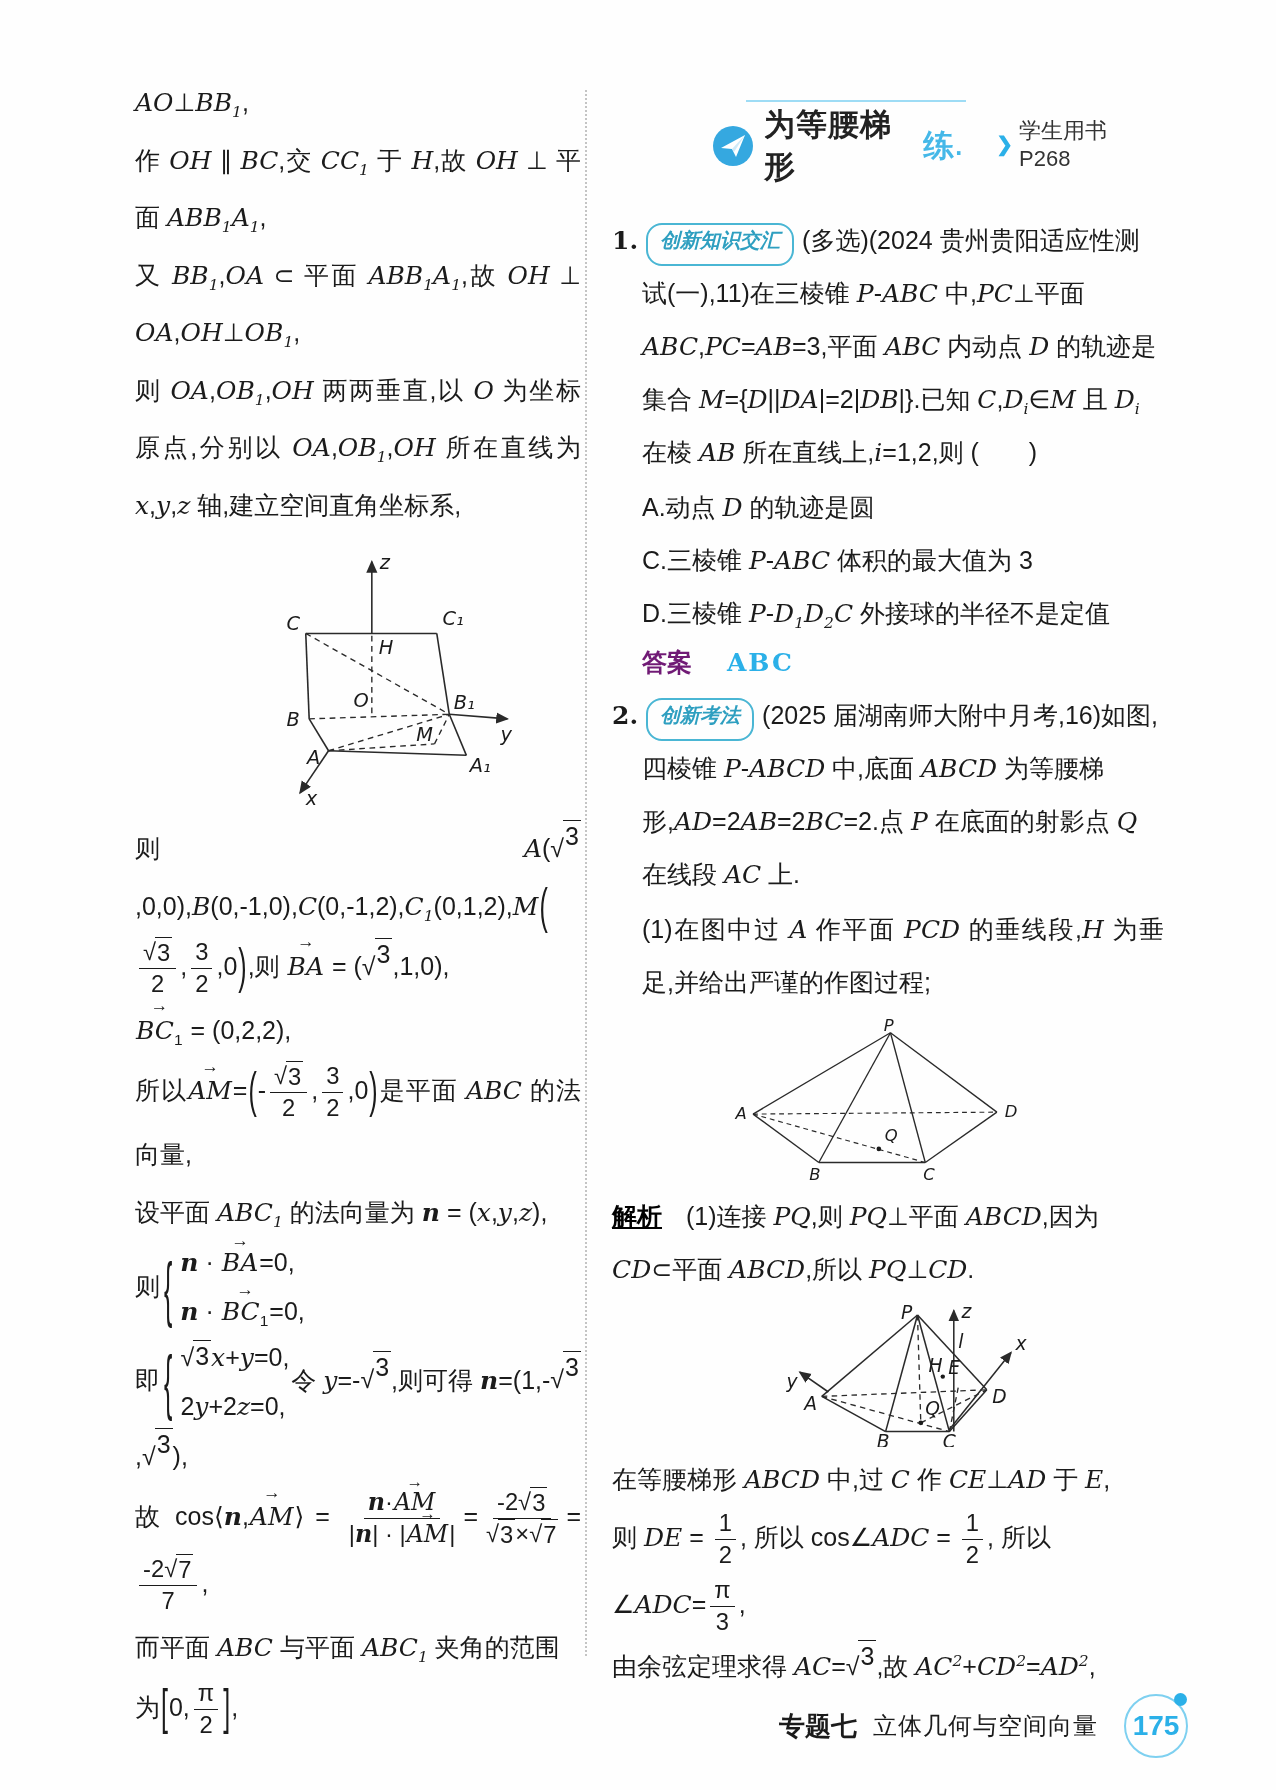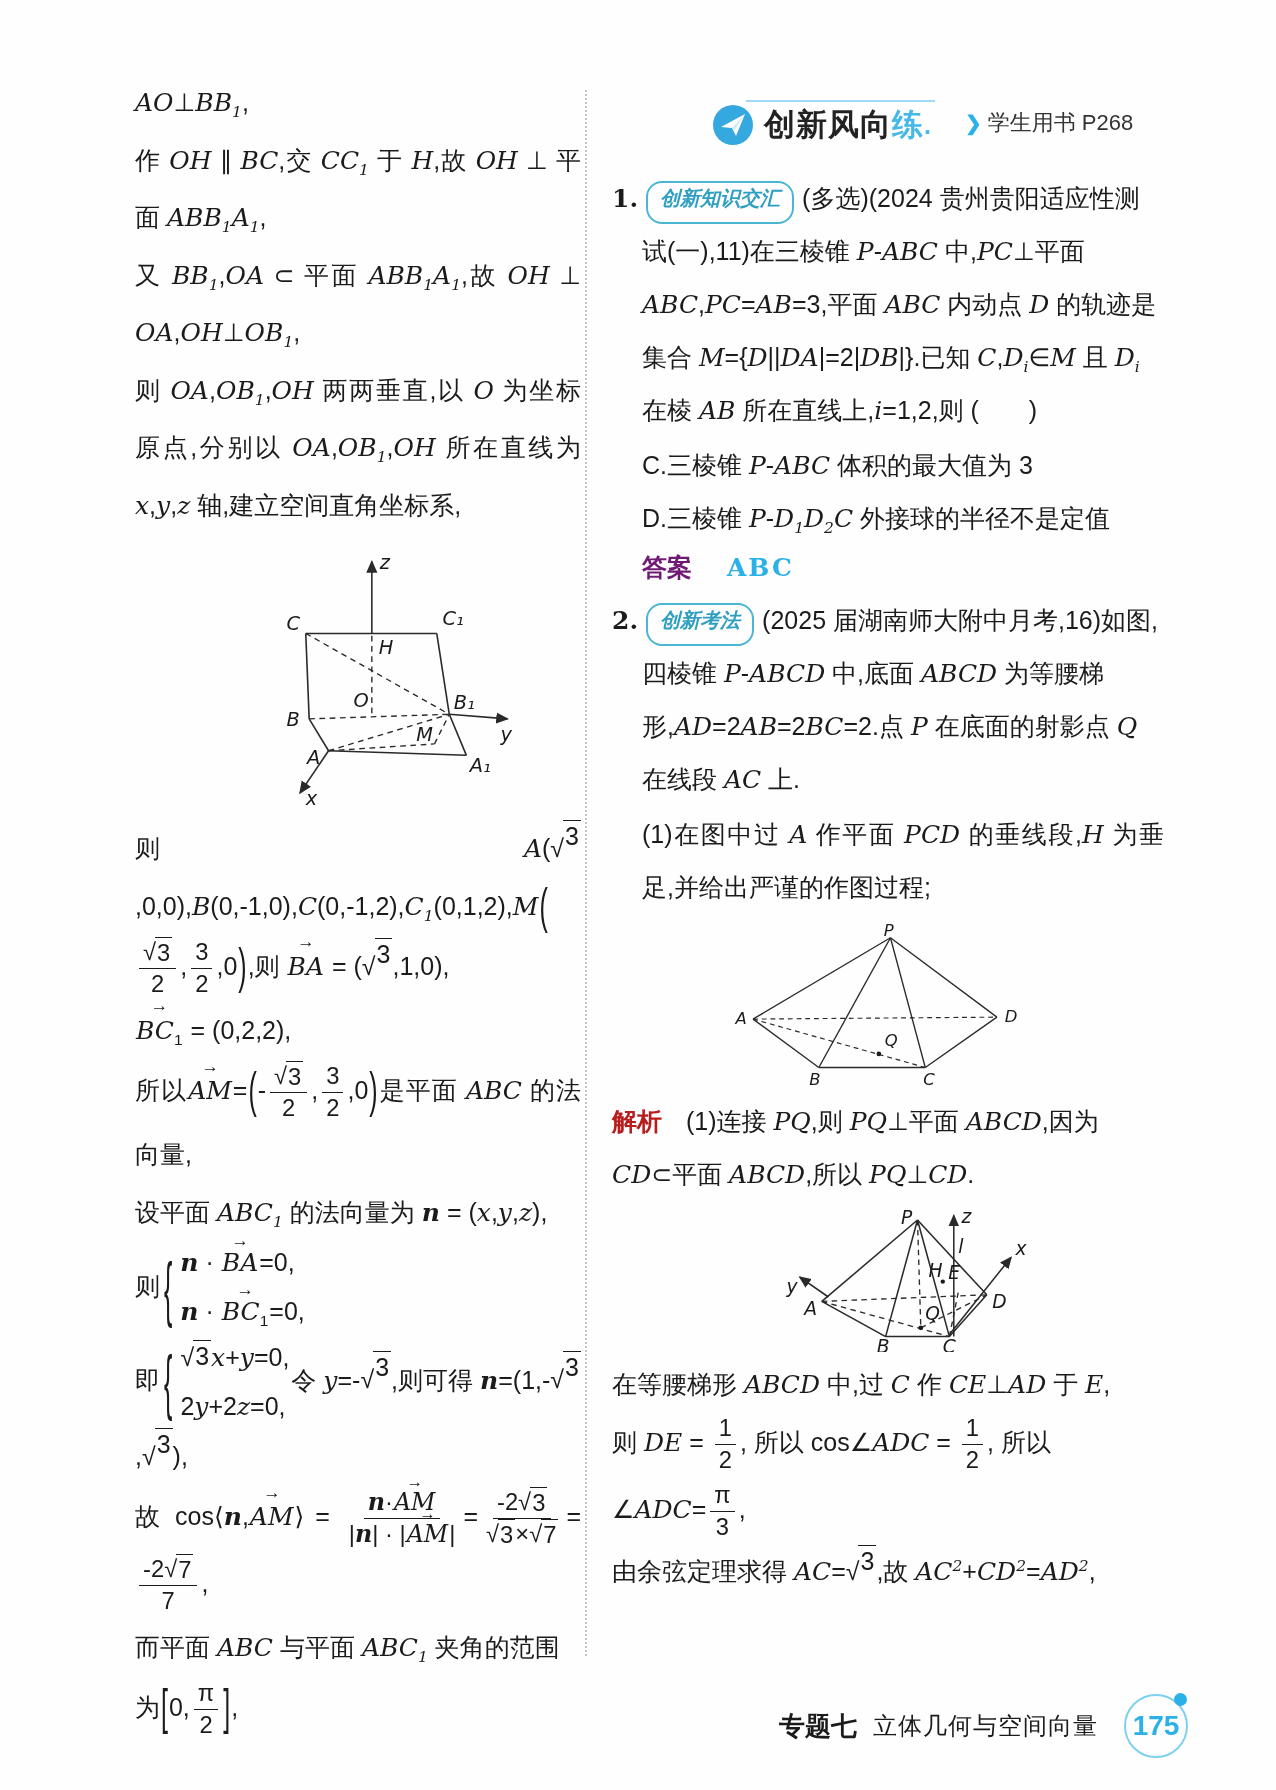--- a/index.html
+++ b/index.html
@@ -57,21 +57,21 @@
   .qblock{padding-left:30px;text-indent:-30px;margin-bottom:2px;}
   .qnum{font-family:"DejaVu Serif",serif;font-weight:bold;margin-right:6px;}
   .tag{display:inline-block;text-indent:0;border:2px solid #4ab6d4;border-radius:16px;
        color:#2e9fc0;font-size:20px;font-style:italic;font-weight:bold;
        padding:1px 12px 10px;margin:0 8px 0 2px;vertical-align:2px;line-height:1.4;}
   .opts{padding-left:30px;}
   .answer-row{padding-left:30px;margin:6px 0 10px;}
   .answer-label{color:#701a75;font-weight:bold;margin-right:28px;}
   .answer-value{color:#2bb0e8;font-weight:bold;letter-spacing:2px;font-family:"DejaVu Serif",serif;}
   .analysis{margin-top:6px;}
-  .analysis-label{color:#b91c1c;font-weight:bold;margin-right:24px;}
+  .analysis-label{color:#000000;font-weight:bold;margin-right:24px;text-decoration:underline;}
   
   .footer{position:absolute;right:88px;bottom:32px;display:flex;align-items:center;gap:16px;}
   .footer-chapter{font-size:26px;font-weight:bold;color:#1b1b1b;}
   .footer-title{font-size:24px;color:#1b1b1b;letter-spacing:1px;}
   .pnum-circle{width:60px;height:60px;border:2px solid #7ed0f0;border-radius:50%;
     display:flex;align-items:center;justify-content:center;position:relative;margin-left:10px;}
   .pnum{color:#2bb0e8;font-size:28px;font-weight:bold;}
   .pnum-dot{position:absolute;top:-3px;right:-1px;width:13px;height:13px;background:#2bb0e8;border-radius:50%;}
 </style>
 </head>
@@ -256,34 +256,35 @@
 <div class="col-right">
 
   <div class="badge-row">
     <div class="badge">
       <div class="badge-line"></div>
       <svg class="badge-icon" viewBox="0 0 42 42">
         <circle cx="21" cy="21" r="20" fill="#35a8e0"></circle>
         <path d="M9 23 L33 10 L24 32 L20 24 Z" fill="#ffffff"></path>
         <path d="M20 24 L33 10 L22 27 Z" fill="#cfeaf8"></path>
       </svg>
-      <span class="badge-main">创新风向</span>
+      <span class="badge-main">为等腰梯形</span>
         <span class="badge-suffix">练</span>
         <span class="badge-period">.</span>
     </div>
     <div class="ref">
       <span class="ref-arrow">❯</span>
       <span>学生用书 P268</span>
     </div>
   </div>
 
   <div class="qblock">
     <span class="qnum">1.</span><span class="tag">创新知识交汇</span><span class="line"><span class="t">(多选)(2024 贵州贵阳适应性测试(一),11)在三棱锥 </span><span class="mi">P</span><span class="t">-</span><span class="mi">ABC</span><span class="t"> 中,</span><span class="mi">PC</span><span class="t">⊥平面 </span><span class="mi">ABC</span><span class="t">,</span><span class="mi">PC</span><span class="t">=</span><span class="mi">AB</span><span class="t">=3,平面 </span><span class="mi">ABC</span><span class="t"> 内动点 </span><span class="mi">D</span><span class="t"> 的轨迹是集合 </span><span class="mi">M</span><span class="t">={</span><span class="mi">D</span><span class="t">||</span><span class="mi">DA</span><span class="t">|=2|</span><span class="mi">DB</span><span class="t">|}.已知 </span><span class="mi">C</span><span class="t">,</span><span class="mi">D<sub>i</sub></span><span class="t">∈</span><span class="mi">M</span><span class="t"> 且 </span><span class="mi">D<sub>i</sub></span><span class="t"> 在棱 </span><span class="mi">AB</span><span class="t"> 所在直线上,</span><span class="mi">i</span><span class="t">=1,2,则 (　　)</span></span>
   </div>
   <div class="opts">
+      <div class="line"><span class="t">A.动点 </span><span class="mi">D</span><span class="t"> 的轨迹是圆</span></div>
       <div class="line"><span class="t">C.三棱锥 </span><span class="mi">P</span><span class="t">-</span><span class="mi">ABC</span><span class="t"> 体积的最大值为 3</span></div>
       <div class="line"><span class="t">D.三棱锥 </span><span class="mi">P</span><span class="t">-</span><span class="mi">D<sub>1</sub></span><span class="mi">D<sub>2</sub></span><span class="mi">C</span><span class="t"> 外接球的半径不是定值</span></div>
     </div>
   <div class="answer-row">
     <span class="answer-label">答案</span>
     <span class="answer-value">ABC</span>
   </div>
 
   <div class="qblock">
     <span class="qnum">2.</span><span class="tag">创新考法</span><span class="line"><span class="t">(2025 届湖南师大附中月考,16)如图,四棱锥 </span><span class="mi">P</span><span class="t">-</span><span class="mi">ABCD</span><span class="t"> 中,底面 </span><span class="mi">ABCD</span><span class="t"> 为等腰梯形,</span><span class="mi">AD</span><span class="t">=2</span><span class="mi">AB</span><span class="t">=2</span><span class="mi">BC</span><span class="t">=2.点 </span><span class="mi">P</span><span class="t"> 在底面的射影点 </span><span class="mi">Q</span><span class="t"> 在线段 </span><span class="mi">AC</span><span class="t"> 上.</span></span>

